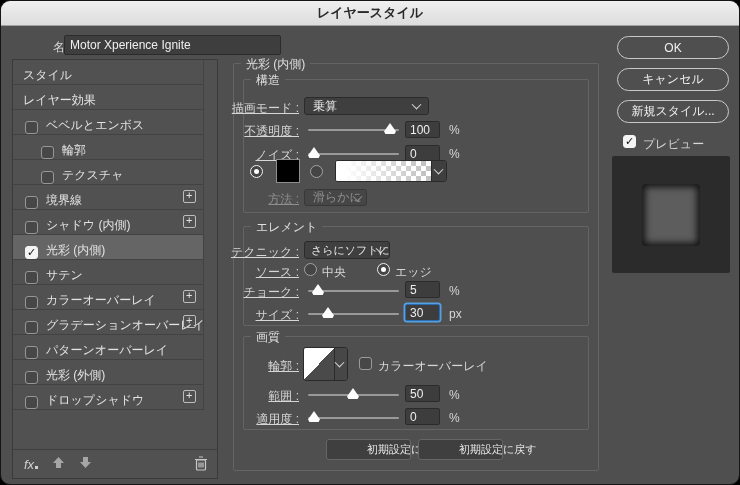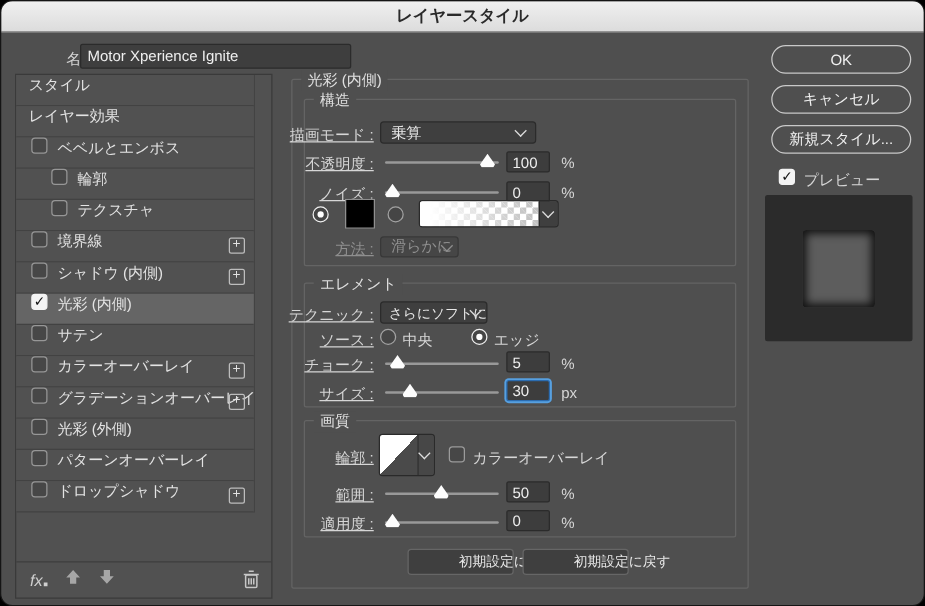--- a/index.html
+++ b/index.html
@@ -10,21 +10,21 @@
   .titlebar span{font-size:13px;font-weight:700;color:#2a2a2a;}
   .plabel{position:absolute;right:440px;white-space:nowrap;font-size:12px;color:#d6d6d6;text-decoration:underline;}
   .plabel.dis{color:#8f8f8f;}
   .unit{position:absolute;left:448px;font-size:12px;color:#d6d6d6;}
   
   .namelabel{position:absolute;left:28px;top:38px;font-size:12px;color:#d6d6d6;margin-left:24px;}
   .namefield{position:absolute;left:63px;top:34px;width:205px;height:18px;background:#3e3e3e;border:1px solid #2b2b2b;border-radius:2px;color:#efefef;font-size:12px;padding:0 5px;font-family:inherit;}
   
   .sidebar{position:absolute;left:11px;top:58px;width:206px;height:420px;background:#515151;border:1px solid #3a3a3a;box-sizing:border-box;}
   .rows{position:absolute;left:0;top:0;width:190px;border-right:1px solid #434343;}
-  .srow{position:relative;height:24px;border-bottom:1px solid #424242;display:flex;align-items:flex-start;padding-left:10px;background:#515151;}
+  .srow{position:relative;height:24px;border-bottom:1px solid #424242;display:flex;align-items:flex-end;padding-left:10px;background:#515151;}
   .srow.sel{background:#656565;}
   .srow .lab{font-size:12px;color:#e3e3e3;margin-left:8px;white-space:nowrap;}
   .srow.nochk .lab{margin-left:8px;}
   .srow .cb{width:13px;height:13px;box-sizing:border-box;border:1px solid #979797;border-radius:3px;background:#474747;flex:0 0 auto;margin-left:2px;}
   .srow.indent .cb{margin-left:18px;}
   .cb.on{background:#f4f4f4;border-color:#f4f4f4;position:relative;}
   .cb.on::after{content:"✓";position:absolute;left:1px;top:-1px;font-size:11px;font-weight:700;color:#111;}
   .plus{position:absolute;right:7px;top:50%;margin-top:-7px;width:13px;height:13px;box-sizing:border-box;border:1px solid #bdbdbd;border-radius:2px;color:#e2e2e2;}
   .plus::before{content:"+";position:absolute;left:2px;top:-2px;font-size:11px;}
   .sfooter{position:absolute;left:0;bottom:0;width:100%;height:28px;border-top:1px solid #3e3e3e;display:flex;align-items:center;}
@@ -127,25 +127,25 @@
           <span class="lab">カラーオーバーレイ</span>
           <span class="plus"></span>
         </div>
       <div class="srow">
           <span class="cb"></span>
           <span class="lab">グラデーションオーバーレイ</span>
           <span class="plus"></span>
         </div>
       <div class="srow">
           <span class="cb"></span>
+          <span class="lab">パターンオーバーレイ</span>
+        </div>
+      <div class="srow">
+          <span class="cb"></span>
           <span class="lab">光彩 (外側)</span>
-        </div>
-      <div class="srow">
-          <span class="cb"></span>
-          <span class="lab">パターンオーバーレイ</span>
         </div>
       <div class="srow">
           <span class="cb"></span>
           <span class="lab">ドロップシャドウ</span>
           <span class="plus"></span>
         </div>
     </div>
     <div class="sfooter">
       <span class="fx">fx</span>
       <span class="arrow"><svg width="13" height="13" viewBox="0 0 13 13">

